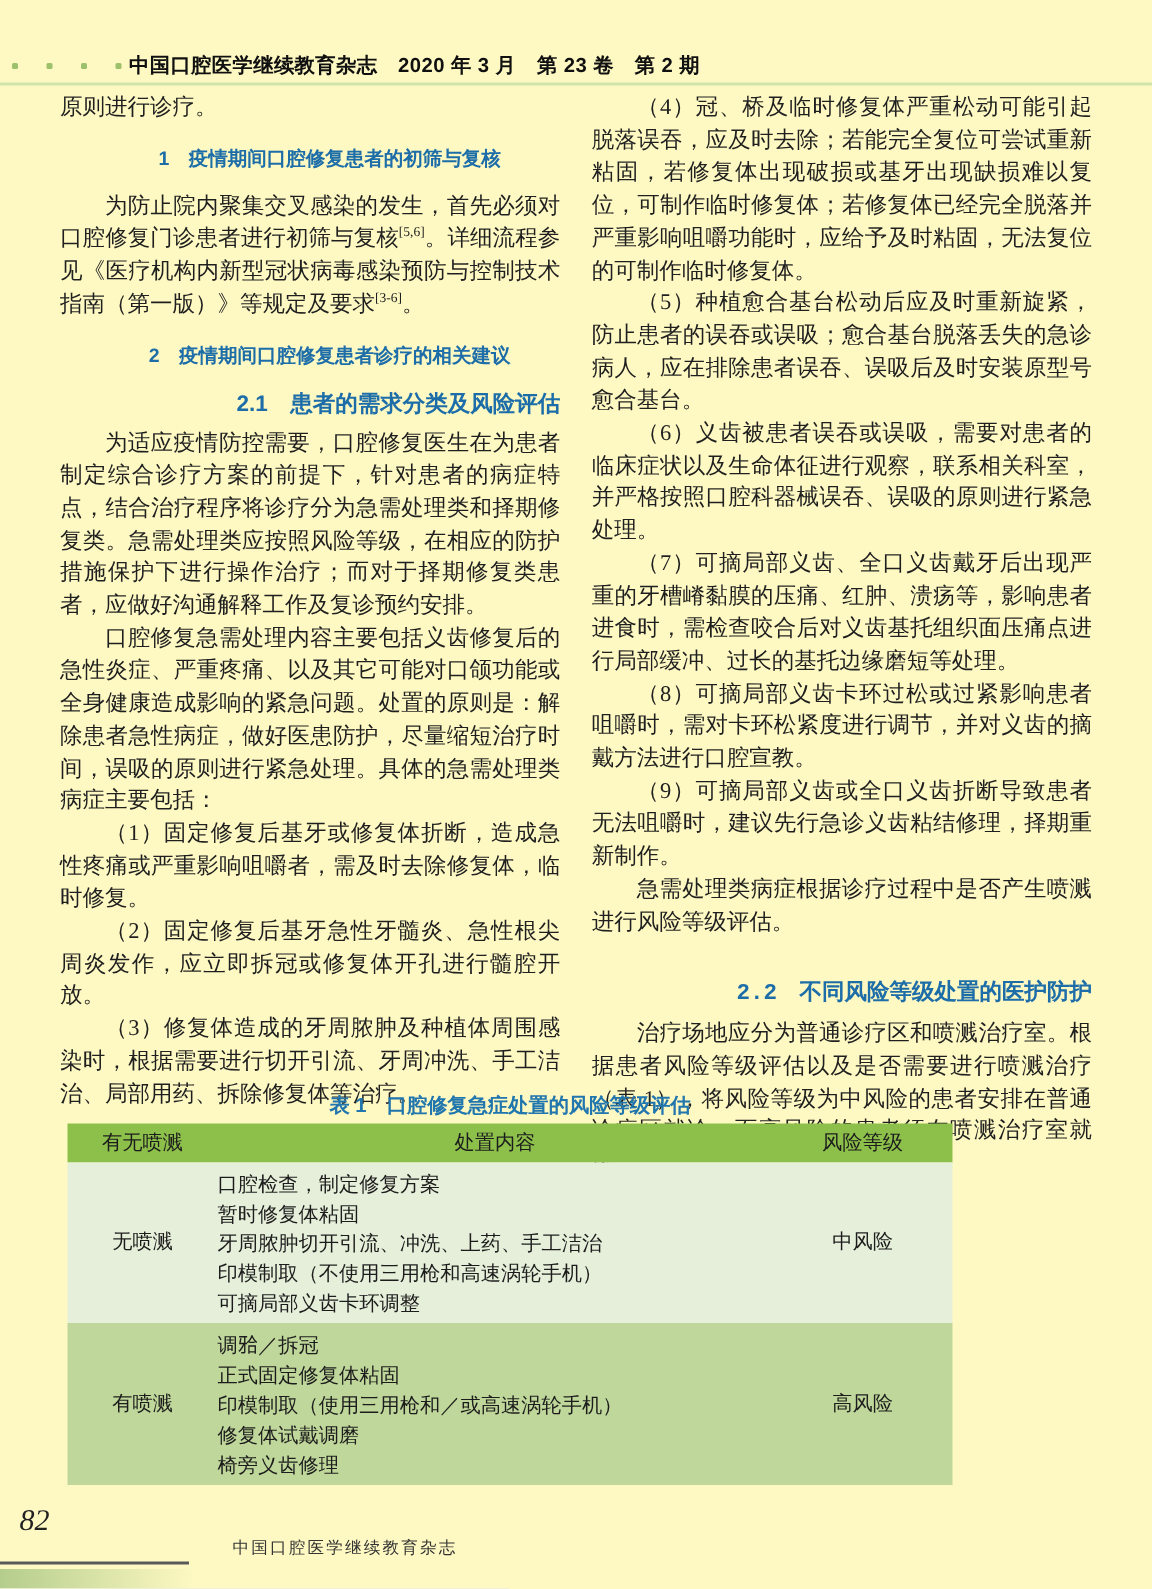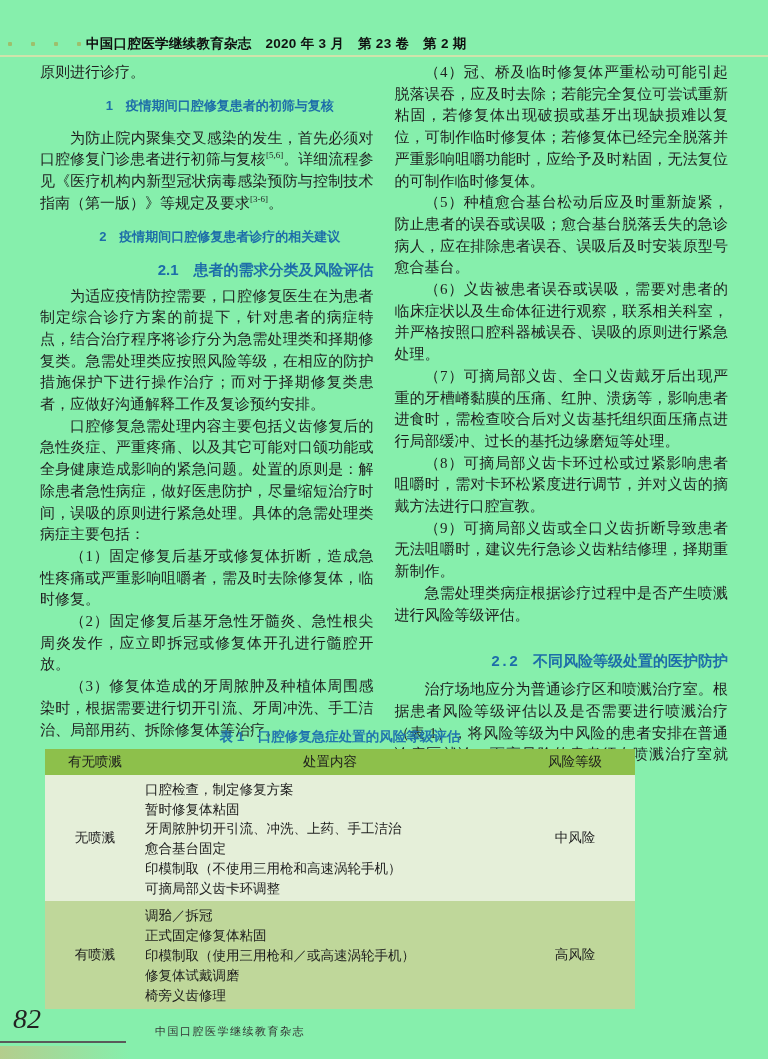--- a/index.html
+++ b/index.html
@@ -1,16 +1,16 @@
 <!DOCTYPE html>
 <html><head>
 <meta charset="utf-8">
 <style>
   html,body{margin:0;padding:0;background:#e8e8e8;}
-  .page{position:relative;width:768px;height:1059px;background:#86efac;margin:0 auto;
+  .page{position:relative;width:768px;height:1059px;background:#fef9c3;margin:0 auto;
         font-family:"Liberation Serif","DejaVu Serif",serif;color:#1f1f1f;overflow:hidden;}
 
   
   .header{position:absolute;top:34px;left:0;right:0;height:20px;display:flex;align-items:center;}
   .dots{display:flex;align-items:center;gap:19px;padding-left:8px;}
   .dots i{display:block;width:4px;height:4px;background:#9dc06c;border-radius:1px;}
   .journal-line{font-family:"Liberation Sans","DejaVu Sans",sans-serif;font-weight:bold;
                 font-size:13.5px;color:#101010;margin-left:5px;letter-spacing:.3px;}
   .header-rule{position:absolute;top:55px;left:0;right:0;height:2px;background:#cfe3ab;}
 
@@ -36,21 +36,21 @@
   .t-c2c{flex:1;text-align:center;}
   .t-c3{width:120px;text-align:center;}
   .t-group{display:flex;align-items:center;}
   .t-group.g1{background:#e5efd9;}
   .t-group.g2{background:#bfd79a;}
   .t-items{flex:1;padding:5px 0 3px;}
   .t-items div{line-height:19.7px;text-align:left;}
   .g2 .t-items div{line-height:20px;}
 
   
-  .footer-num{position:absolute;left:13px;top:1003px;font-size:28px;font-style:italic;
+  .footer-num{position:absolute;left:13px;top:1003px;font-size:20px;font-style:italic;
               font-family:"Liberation Serif","DejaVu Serif",serif;color:#222;}
   .footer-rule{position:absolute;left:0;top:1041px;width:126px;height:2px;background:#5a5a5a;}
   .footer-journal{position:absolute;left:155px;top:1024px;font-size:11px;letter-spacing:1.5px;color:#333;}
   .footer-bar{position:absolute;left:0;top:1046px;width:130px;height:13px;
               background:linear-gradient(to right,#b4cd8d,rgba(255,255,255,0));}
 </style>
 </head>
 <body>
 
 <div class="page">
@@ -109,21 +109,20 @@
       <div class="t-c2c">处置内容</div>
       <div class="t-c3">风险等级</div>
     </div>
 
     <div class="t-group g1">
       <div class="t-c1">无喷溅</div>
       <div class="t-items">
         <div>口腔检查，制定修复方案</div>
         <div>暂时修复体粘固</div>
         <div>牙周脓肿切开引流、冲洗、上药、手工洁治</div>
-        <div>愈合基台固定</div>
         <div>印模制取（不使用三用枪和高速涡轮手机）</div>
         <div>可摘局部义齿卡环调整</div>
       </div>
       <div class="t-c3">中风险</div>
     </div>
 
     <div class="t-group g2">
       <div class="t-c1">有喷溅</div>
       <div class="t-items">
         <div>调𬌗／拆冠</div>

